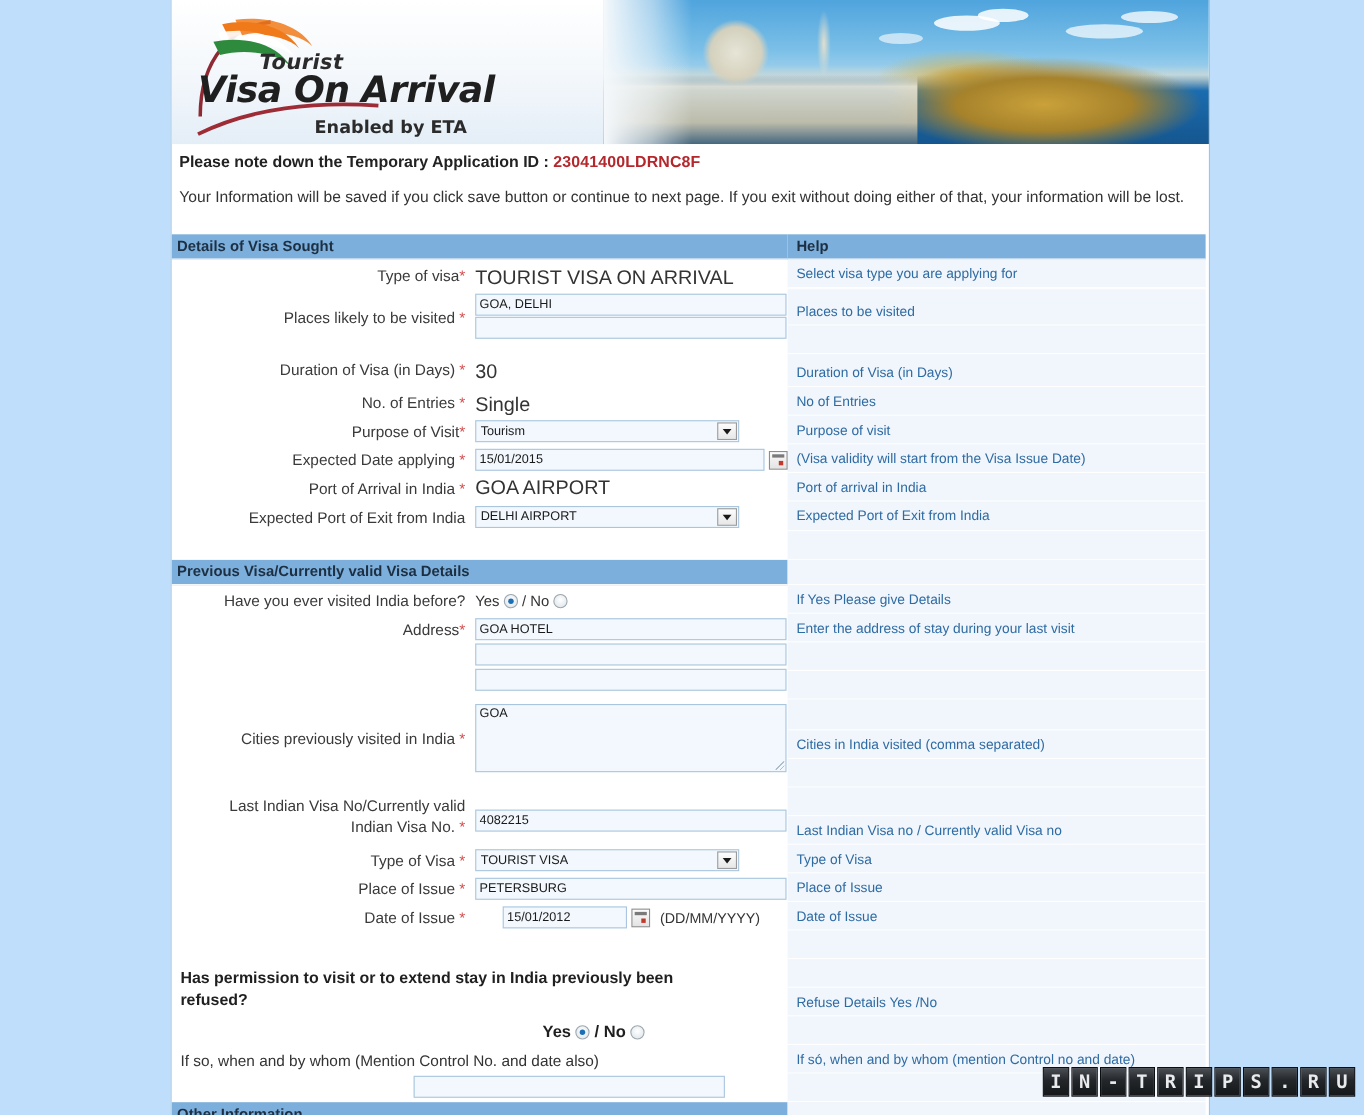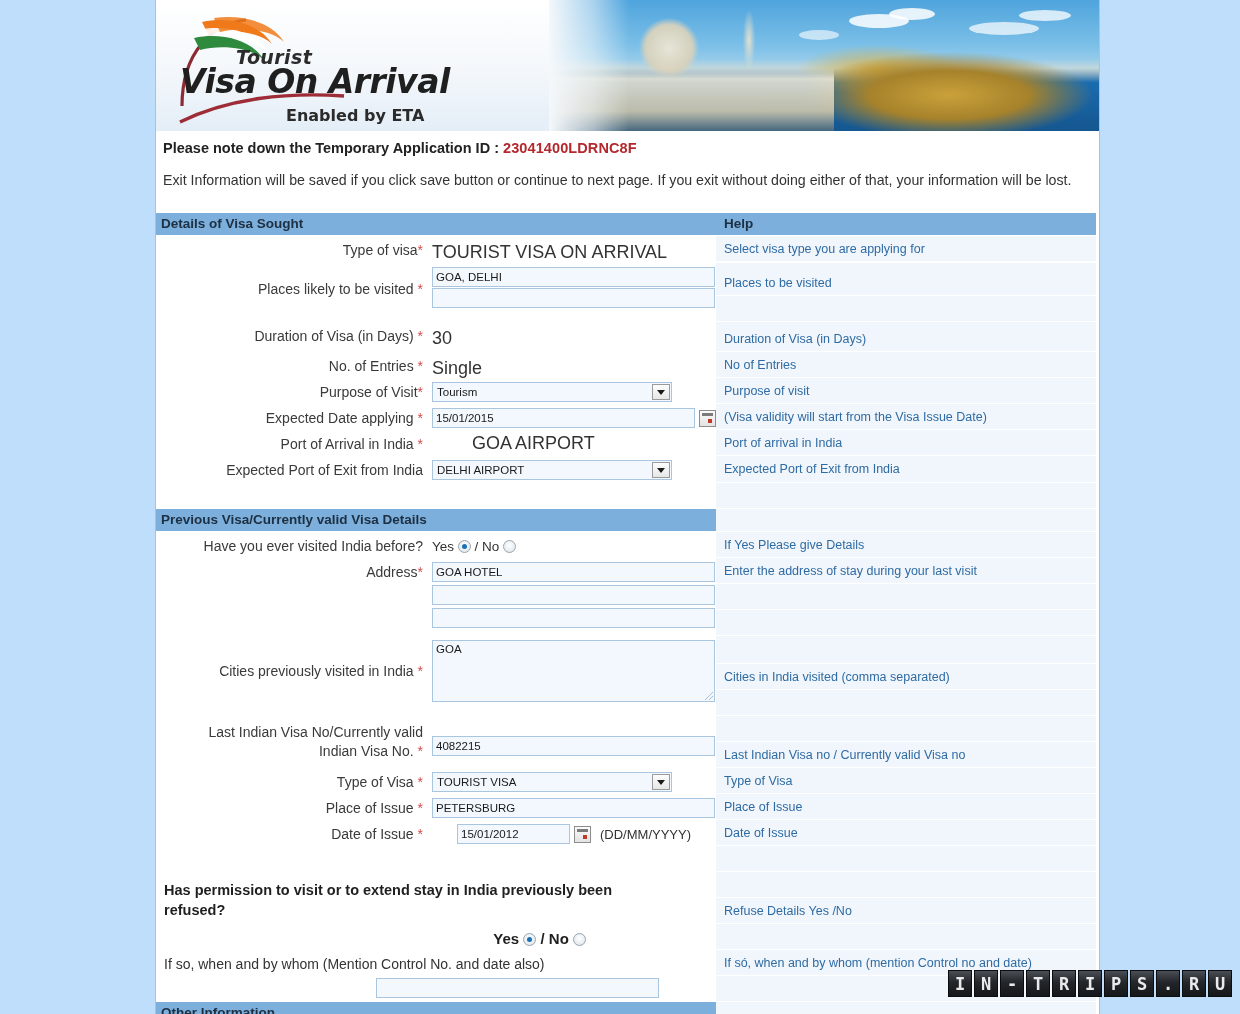--- a/index.html
+++ b/index.html
@@ -264,21 +264,21 @@
         <path d="M46 4 C74 0, 104 8, 116 28 C104 16, 74 12, 52 18 Z" fill="#f07a1a" opacity="0.85"></path>
       </svg>
       <div class="logo-tourist">Tourist</div>
       <div class="logo-main"><span>Visa On </span><em>Arrival</em></div>
       <div class="logo-sub">Enabled by ETA</div>
     </div>
   </div>
 
   <div class="notice-wrap">
     <div class="appid-line"><span>Please note down the Temporary Application ID : </span><span class="appid">23041400LDRNC8F</span></div>
-    <div class="save-note">Exit Information will be saved if you click save button or continue to next page. If you exit without doing either of that, your information will be lost.</div>
+    <div class="save-note">Your Information will be saved if you click save button or continue to next page. If you exit without doing either of that, your information will be lost.</div>
   </div>
 
   <div class="grid">
 
     <div class="row">
       <div class="col-form">
           <div class="sec-head">Details of Visa Sought</div>
         </div>
       <div class="col-help">
           <div class="sec-head help-head">Help</div>
@@ -368,21 +368,21 @@
         </div>
       </div>
         </div>
       <div class="col-help">
           <div class="helpcell" style="min-height:23px;">(Visa validity will start from the Visa Issue Date)</div>
         </div>
     </div>
 
     <div class="row">
       <div class="col-form">
-          <div class="frow" style="height:23px;gap:40px;">
+          <div class="frow" style="height:23px;">
         <div class="label"><span>Port of Arrival in India</span> <span class="req">*</span></div>
         <div class="field plain" style="padding-top:3px;">GOA AIRPORT</div>
       </div>
         </div>
       <div class="col-help">
           <div class="helpcell" style="min-height:23px;">Port of arrival in India</div>
         </div>
     </div>
 
     <div class="row">

